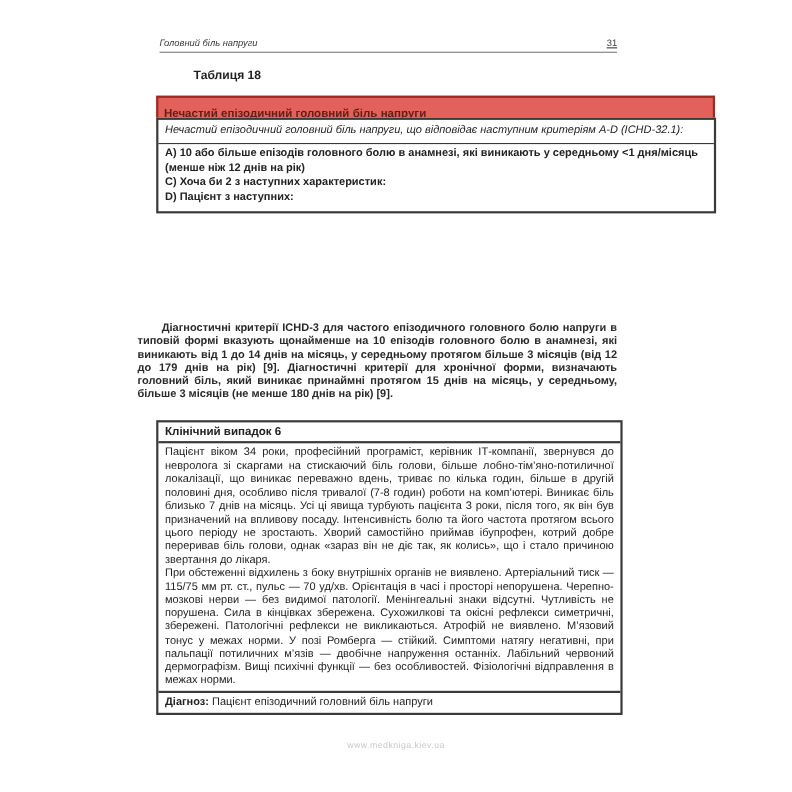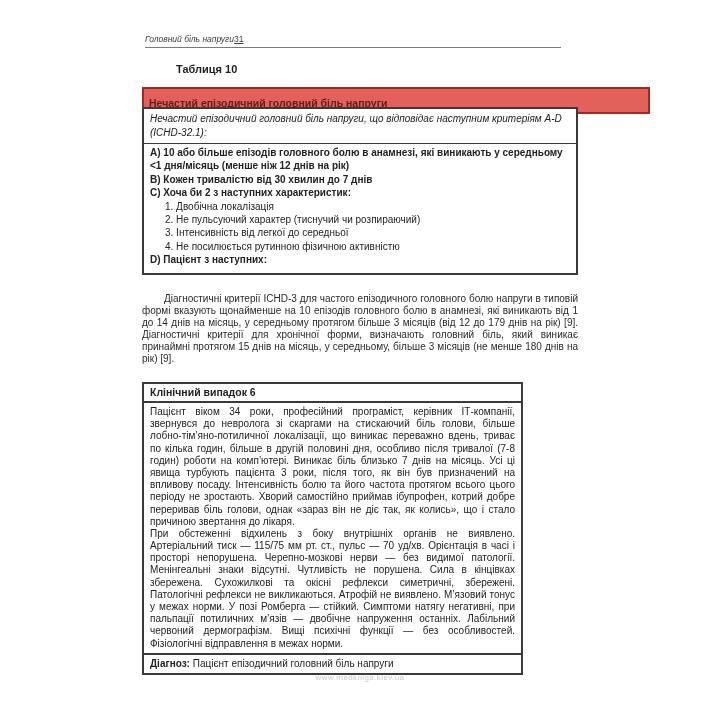--- a/index.html
+++ b/index.html
@@ -15,20 +15,21 @@
     width: 720px; height: 720px;
     background: #ffffff;
     overflow: hidden;
   }
   
   .running-head {
     position: absolute;
     left: 145px; top: 34px;
     width: 416px;
     display: flex;
+    justify-content: space-between;
     align-items: flex-end;
     border-bottom: 1px solid #7a7a7a;
     padding-bottom: 3px;
   }
   .running-head-title {
     font-style: italic;
     font-size: 8.5px;
     color: #3d3d3d;
   }
   .page-number {
@@ -54,21 +55,21 @@
     border: 2px solid var(--banner-border, #9c2b23);
     color: var(--banner-text, #641d17);
     font-size: 10.5px;
     font-weight: bold;
     padding: 8px 5px 3px 5px;
   }
   
   .crit-table {
     position: absolute;
     left: 142px; top: 107px;
-    width: 436px;
+    width: 509px;
     box-sizing: border-box;
     border: 2px solid #3a3a3a;
     background: #fff;
   }
   .crit-intro {
     font-style: italic;
     font-size: 10px;
     line-height: 1.35;
     padding: 3px 6px 4px 6px;
     border-bottom: 1.5px solid #3a3a3a;
@@ -80,33 +81,34 @@
   }
   .criterion-label {
     font-weight: bold;
   }
   .criterion-item {
     padding-left: 15px;
   }
   
   .body-paragraph {
     position: absolute;
-    left: 142px; top: 293px;
+    left: 125px; top: 293px;
     width: 436px;
     font-size: 10px;
     line-height: 1.2;
     text-align: justify;
     text-indent: 22px;
     color: #2a2a2a;
+    font-weight: bold;
   }
   
   .case-box {
     position: absolute;
     left: 142px; top: 382px;
-    width: 381px;
+    width: 424px;
     box-sizing: border-box;
     border: 2px solid #3a3a3a;
     background: #fff;
   }
   .case-header {
     font-size: 10.5px;
     font-weight: bold;
     padding: 2px 6px 3px 6px;
     border-bottom: 2px solid #3a3a3a;
   }
@@ -136,46 +138,36 @@
 </head>
 <body>
 
 <div class="sheet">
 
   <div class="running-head">
     <span class="running-head-title">Головний біль напруги</span>
     <span class="page-number">31</span>
   </div>
 
-  <div class="table-caption">Таблиця 10</div>
+  <div class="table-caption">Таблиця 18</div>
 
   <div class="banner">Нечастий епізодичний головний біль напруги</div>
 
   <div class="crit-table">
     <div class="crit-intro">Нечастий епізодичний головний біль напруги, що відповідає наступним критеріям A-D (ICHD-32.1):</div>
     <div class="crit-body">
 
         <div class="criterion">
           <div class="criterion-label">А) 10 або більше епізодів головного болю в анамнезі, які виникають у середньому &lt;1 дня/місяць (менше ніж 12 днів на рік)</div>
           <div class="criterion-items"></div>
         </div>
 
-        <div class="criterion">
-          <div class="criterion-label">В) Кожен тривалістю від 30 хвилин до 7 днів</div>
-          <div class="criterion-items"></div>
-        </div>
 
         <div class="criterion">
           <div class="criterion-label">С) Хоча би 2 з наступних характеристик:</div>
-          <div class="criterion-items">
-            <div class="criterion-item">1. Двобічна локалізація</div>
-            <div class="criterion-item">2. Не пульсуючий характер (тиснучий чи розпираючий)</div>
-            <div class="criterion-item">3. Інтенсивність від легкої до середньої</div>
-            <div class="criterion-item">4. Не посилюється рутинною фізичною активністю</div>
-          </div>
         </div>
 
         <div class="criterion">
           <div class="criterion-label">D) Пацієнт з наступних:</div>
         </div>
       </div>
   </div>
 
   <div class="body-paragraph">Діагностичні критерії ICHD-3 для частого епізодичного головного болю напруги в типовій формі вказують щонайменше на 10 епізодів головного болю в анамнезі, які виникають від 1 до 14 днів на місяць, у середньому протягом більше 3 місяців (від 12 до 179 днів на рік) [9]. Діагностичні критерії для хронічної форми, визначають головний біль, який виникає принаймні протягом 15 днів на місяць, у середньому, більше 3 місяців (не менше 180 днів на рік) [9].</div>
 

